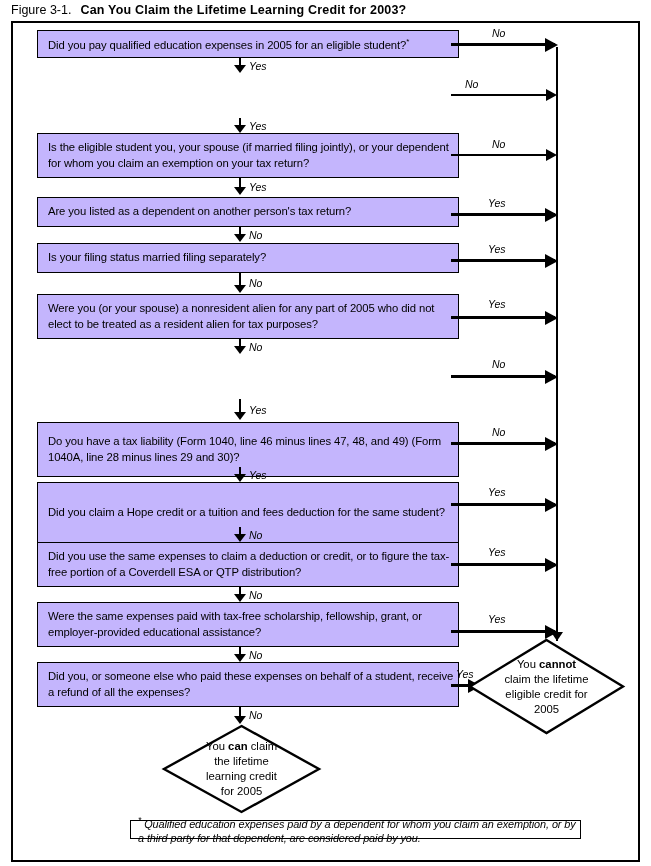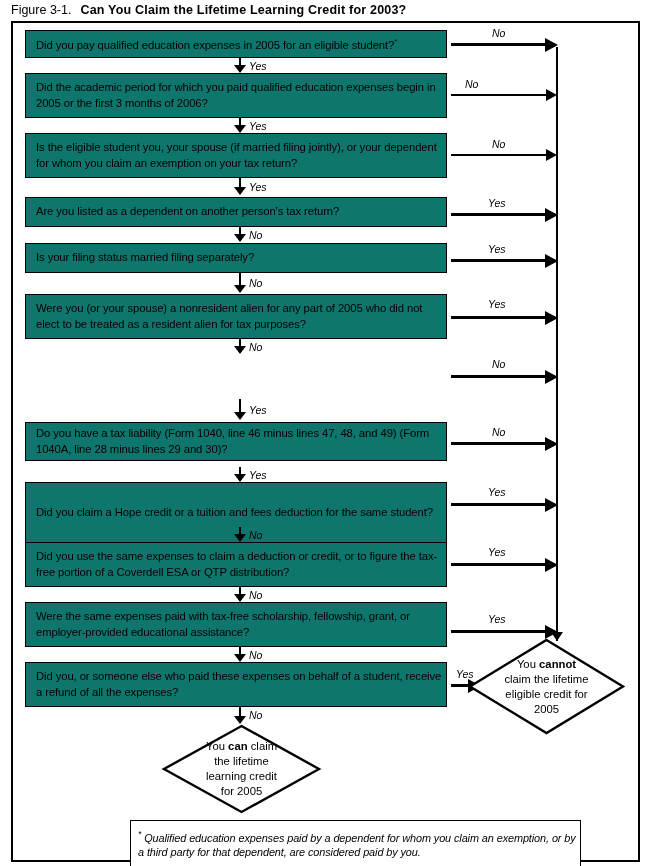--- a/index.html
+++ b/index.html
@@ -46,25 +46,25 @@
     top: 21px;
     width: 629px;
     height: 841px;
     border: 2px solid #000;
     box-sizing: border-box;
   }
 
   
   .qbox {
     position: absolute;
-    left: 25px;
+    left: 37px;
     width: 422px;
     box-sizing: border-box;
     border: 1.6px solid #000;
-    background: #0f766e;
+    background: #c4b5fd;
     display: flex;
     align-items: center;
     padding: 2px 0 2px 10px;
   }
   .qbox .qtext {
     font-size: 11.3px;
     line-height: 15.5px;
     letter-spacing: -0.1px;
   }
   .qbox .qtext sup {
@@ -166,21 +166,21 @@
     pointer-events: none;
   }
   .diamond-text b { font-weight: bold; }
 
   
   #footnote-box {
     position: absolute;
     left: 130px;
     top: 820px;
     width: 451px;
-    height: 47px;
+    height: 19px;
     box-sizing: border-box;
     border: 1.6px solid #000;
     background: #fff;
     display: flex;
     align-items: center;
     padding: 1px 4px 1px 7px;
   }
   #footnote-box .fn-text {
     font-size: 10.9px;
     font-style: italic;
@@ -200,42 +200,39 @@
   <div id="figure-title">
     <span class="fig-label">Figure 3-1.</span><span class="fig-caption">Can You Claim the Lifetime Learning Credit for 2003?</span>
   </div>
 
   <div id="outer-frame"></div>
 
   <div class="qbox" style="top:30px;height:28px;">
     <div class="qtext"><span>Did you pay qualified education expenses in 2005 for an eligible student?</span><sup>*</sup></div>
   </div>
 
-  <div class="qbox" style="top:73px;height:45px;">
-    <div class="qtext">Did the academic period for which you paid qualified education expenses begin in 2005 or the first 3 months of 2006?</div>
-  </div>
 
   <div class="qbox" style="top:133px;height:45px;">
     <div class="qtext">Is the eligible student you, your spouse (if married filing jointly), or your dependent for whom you claim an exemption on your tax return?</div>
   </div>
 
   <div class="qbox" style="top:197px;height:30px;">
     <div class="qtext">Are you listed as a dependent on another person's tax return?</div>
   </div>
 
   <div class="qbox" style="top:243px;height:30px;">
     <div class="qtext">Is your filing status married filing separately?</div>
   </div>
 
   <div class="qbox" style="top:294px;height:45px;">
     <div class="qtext">Were you (or your spouse) a nonresident alien for any part of 2005 who did not elect to be treated as a resident alien for tax purposes?</div>
   </div>
 
 
-  <div class="qbox" style="top:422px;height:39px;">
+  <div class="qbox" style="top:422px;height:55px;">
     <div class="qtext">Do you have a tax liability (Form 1040, line 46 minus lines 47, 48, and 49) (Form 1040A, line 28 minus lines 29 and 30)?</div>
   </div>
 
   <div class="qbox" style="top:482px;height:62px;">
     <div class="qtext">Did you claim a Hope credit or a tuition and fees deduction for the same student?</div>
   </div>
 
   <div class="qbox" style="top:602px;height:45px;">
     <div class="qtext">Were the same expenses paid with tax-free scholarship, fellowship, grant, or employer-provided educational assistance?</div>
   </div>

